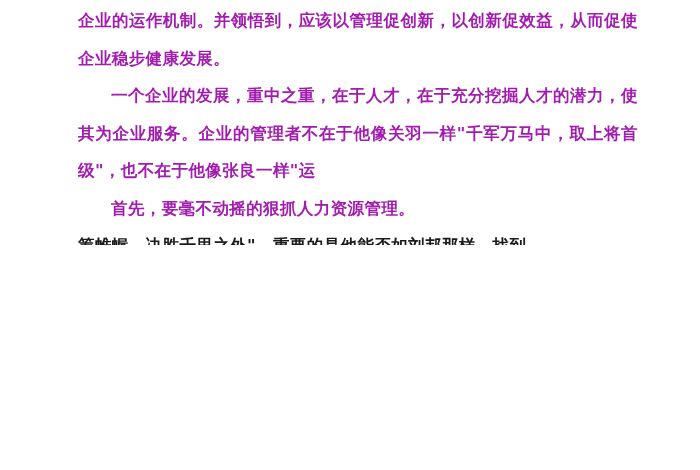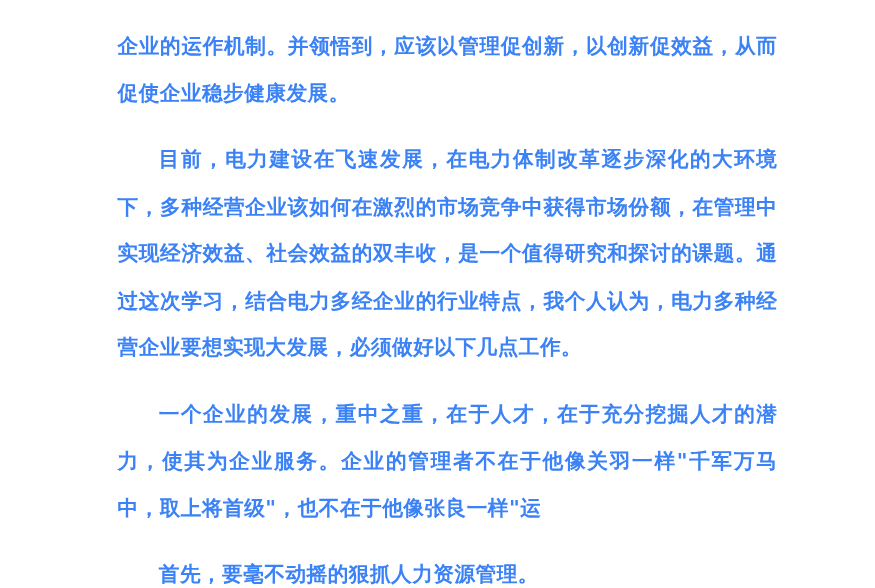--- a/index.html
+++ b/index.html
@@ -19,24 +19,24 @@
     height: 470px;
     background: #ffffff;
     box-sizing: border-box;
     padding: 0 62px 0 78px;
     overflow: hidden;
   }
   .doc-body {
     padding-top: 2px;
   }
   .para {
-    margin: 16px;
+    margin: 0;
     font-size: 16.5px;
     line-height: 37.5px;
-    color: #3b82f6;
+    color: #a21caf;
     text-align: justify;
     text-justify: inter-ideograph;
     letter-spacing: 0.4px;
     font-weight: 600;
     word-break: break-all;
   }
   .para.indent {
     text-indent: 2em;
   }
   .para.first {
@@ -58,21 +58,20 @@
   }
 </style>
 </head>
 <body>
 
 <div class="page">
   <div class="doc-body">
 
     <p class="para first">企业的运作机制。并领悟到，应该以管理促创新，以创新促效益，从而促使企业稳步健康发展。</p>
 
-    <p class="para indent">目前，电力建设在飞速发展，在电力体制改革逐步深化的大环境下，多种经营企业该如何在激烈的市场竞争中获得市场份额，在管理中实现经济效益、社会效益的双丰收，是一个值得研究和探讨的课题。通过这次学习，结合电力多经企业的行业特点，我个人认为，电力多种经营企业要想实现大发展，必须做好以下几点工作。</p>
 
     <p class="para indent">一个企业的发展，重中之重，在于人才，在于充分挖掘人才的潜力，使其为企业服务。企业的管理者不在于他像关羽一样"千军万马中，取上将首级"，也不在于他像张良一样"运</p>
 
     <p class="para indent">首先，要毫不动摇的狠抓人力资源管理。</p>
 
     <p class="clipped-line">筹帷幄，决胜千里之外"，重要的是他能否如刘邦那样，找到</p>
 
   </div>
 </div>
 

